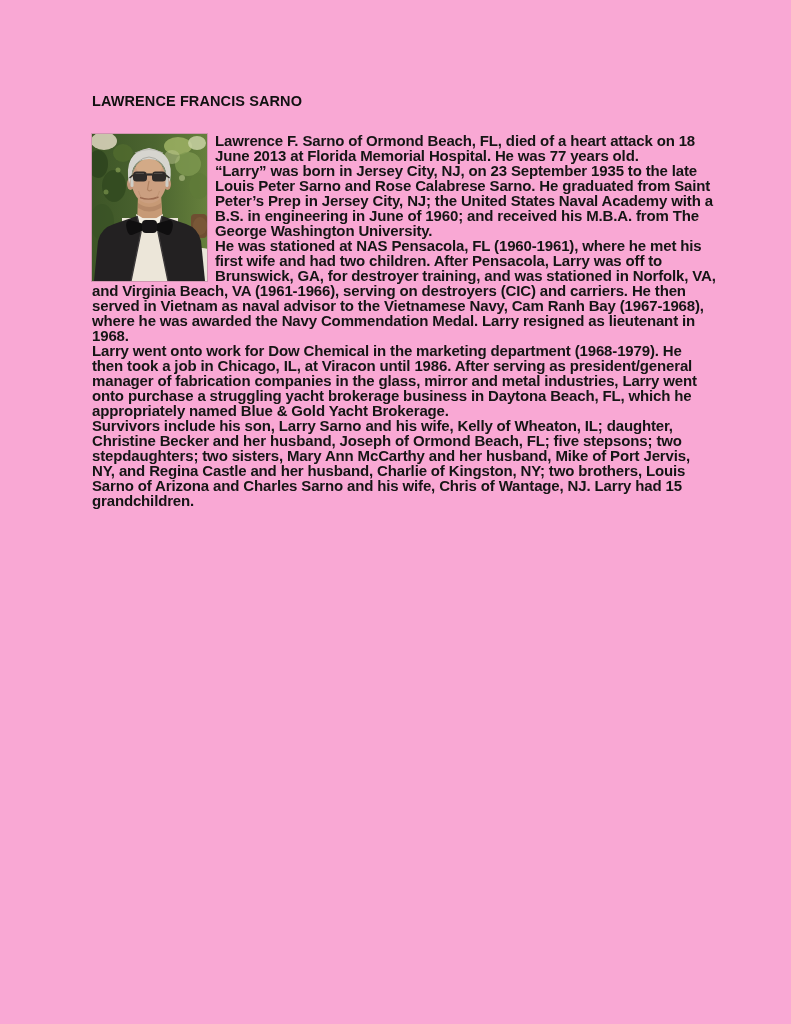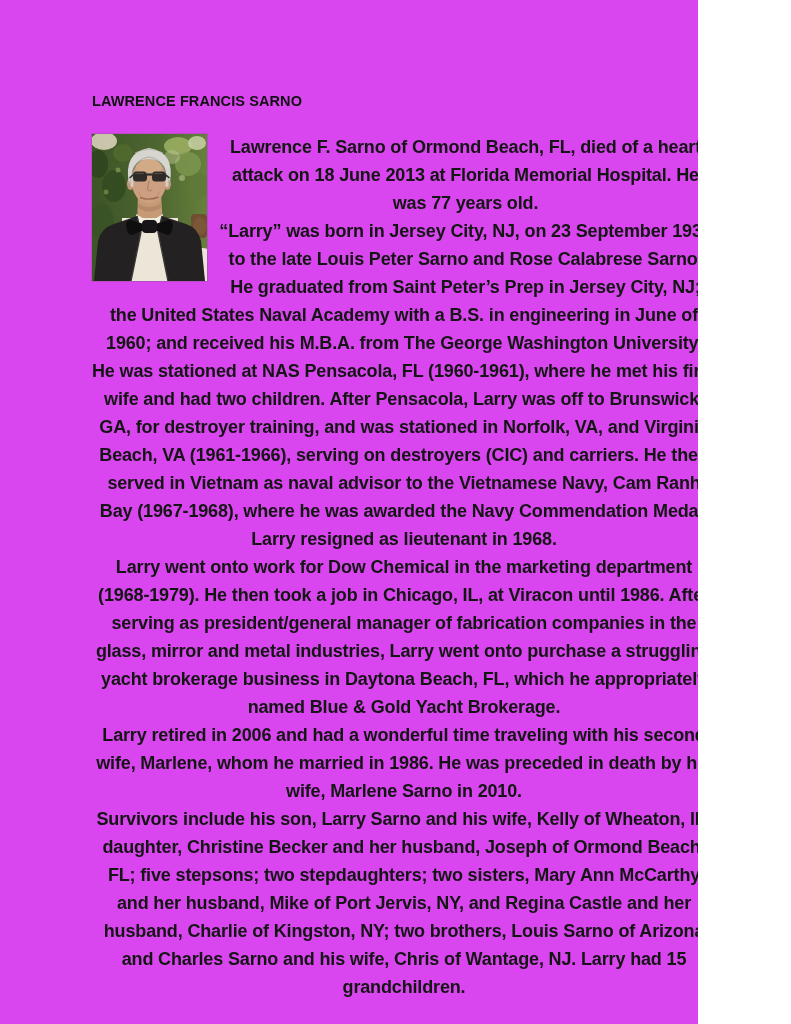--- a/index.html
+++ b/index.html
@@ -1,46 +1,46 @@
 <!DOCTYPE html>
 <html><head>
 <meta charset="utf-8">
 <style>
   html, body { margin: 0; padding: 0; background: #ffffff; }
   .page {
     position: relative;
-    width: 698px;
+    width: 791px;
     height: 1024px;
-    background: #d946ef;
+    background: #f9a8d4;
     font-family: "Liberation Sans", sans-serif;
     color: #141414;
     overflow: hidden;
   }
   .content {
     position: absolute;
     left: 92px;
     top: 93px;
     width: 624px;
   }
   .title {
     margin: 0 0 24px 0;
     font-size: 14.5px;
     line-height: 16px;
     font-weight: 700;
     letter-spacing: 0.1px;
     color: #111;
   }
   .body-text p {
     margin: 0;
-    font-size: 18px;
+    font-size: 15px;
     font-weight: 700;
-    line-height: 28px;
+    line-height: 15px;
     letter-spacing: -0.15px;
     color: #151515;
-    text-align: center;
+    text-align: left;
   }
   .photo {
     float: left;
     width: 115px;
     height: 147px;
     margin: 1px 8px 2px 0;
     box-shadow: 0 0 0 1px rgba(90,90,70,0.25);
     overflow: hidden;
   }
   .photo svg { display: block; width: 100%; height: 100%; }
@@ -133,19 +133,18 @@
           <path d="M48,63.5 Q57,67 66.5,63" stroke="#9c6a50" stroke-width="1.4" fill="none"></path>
           <path d="M46.5,57 Q47.5,61 49.5,63.5" stroke="#b58a68" stroke-width="0.8" fill="none" opacity="0.7"></path>
           <path d="M67.5,57 Q66.5,61 64.5,63.5" stroke="#b58a68" stroke-width="0.8" fill="none" opacity="0.7"></path>
         </svg>
       </div>
 
       <p>Lawrence F. Sarno of Ormond Beach, FL, died of a heart attack on 18 June 2013 at Florida Memorial Hospital. He was 77 years old.</p>
       <p>“Larry” was born in Jersey City, NJ, on 23 September 1935 to the late Louis Peter Sarno and Rose Calabrese Sarno. He graduated from Saint Peter’s Prep in Jersey City, NJ; the United States Naval Academy with a B.S. in engineering in June of 1960; and received his M.B.A. from The George Washington University.</p>
       <p>He was stationed at NAS Pensacola, FL (1960-1961), where he met his first wife and had two children. After Pensacola, Larry was off to Brunswick, GA, for destroyer training, and was stationed in Norfolk, VA, and Virginia Beach, VA (1961-1966), serving on destroyers (CIC) and carriers. He then served in Vietnam as naval advisor to the Vietnamese Navy, Cam Ranh Bay (1967-1968), where he was awarded the Navy Commendation Medal. Larry resigned as lieutenant in 1968.</p>
       <p>Larry went onto work for Dow Chemical in the marketing department (1968-1979). He then took a job in Chicago, IL, at Viracon until 1986. After serving as president/general manager of fabrication companies in the glass, mirror and metal industries, Larry went onto purchase a struggling yacht brokerage business in Daytona Beach, FL, which he appropriately named Blue &amp; Gold Yacht Brokerage.</p>
-      <p>Larry retired in 2006 and had a wonderful time traveling with his second wife, Marlene, whom he married in 1986. He was preceded in death by his wife, Marlene Sarno in 2010.</p>
       <p>Survivors include his son, Larry Sarno and his wife, Kelly of Wheaton, IL; daughter, Christine Becker and her husband, Joseph of Ormond Beach, FL; five stepsons; two stepdaughters; two sisters, Mary Ann McCarthy and her husband, Mike of Port Jervis, NY, and Regina Castle and her husband, Charlie of Kingston, NY; two brothers, Louis Sarno of Arizona and Charles Sarno and his wife, Chris of Wantage, NJ. Larry had 15 grandchildren.</p>
     </div>
 
 
   </div>
 </div>
 
 </body></html>

